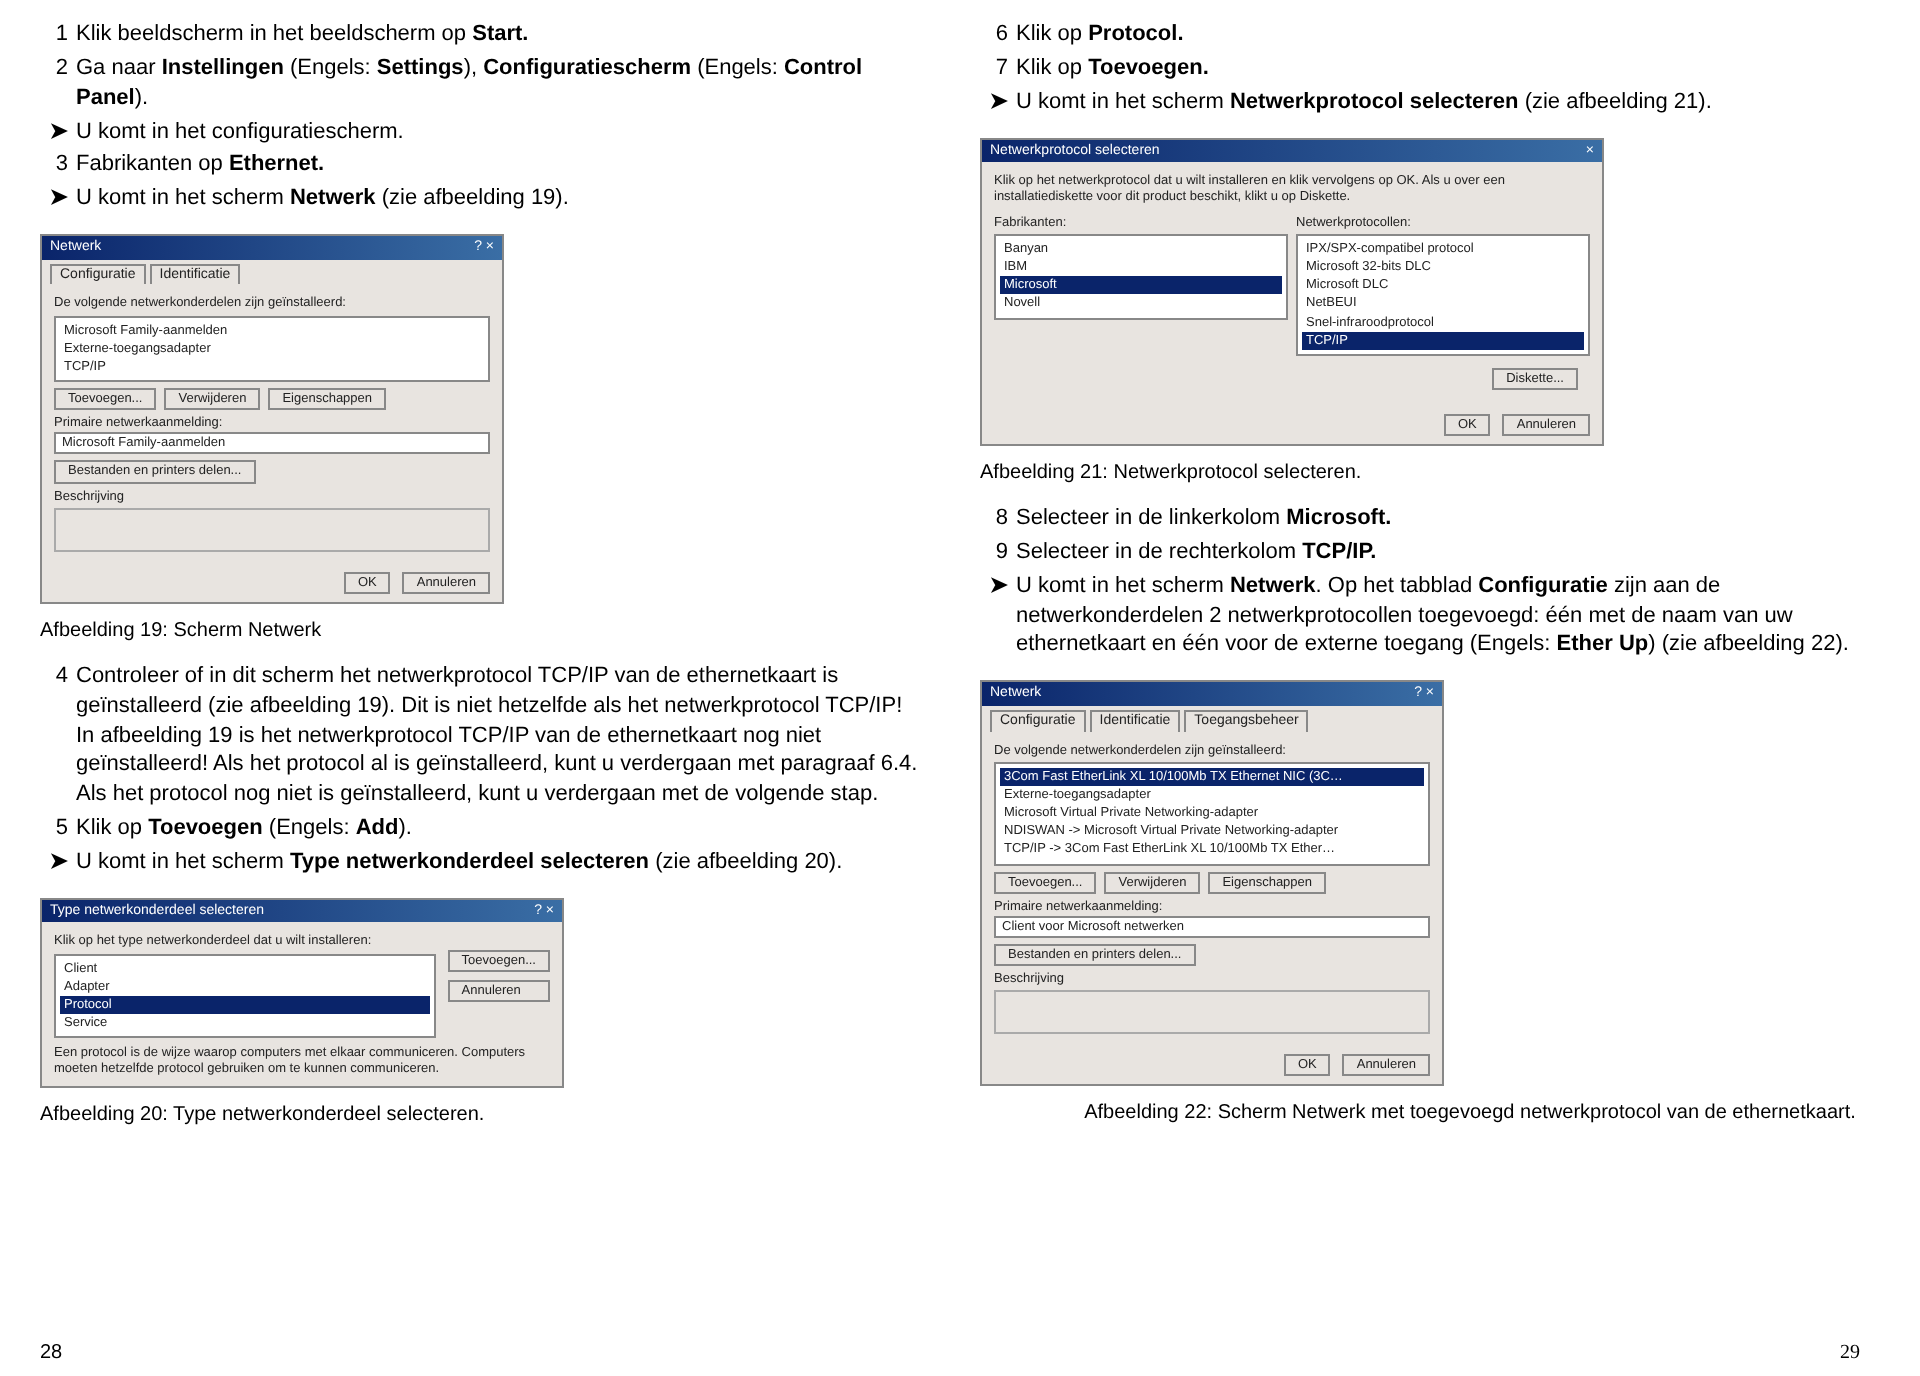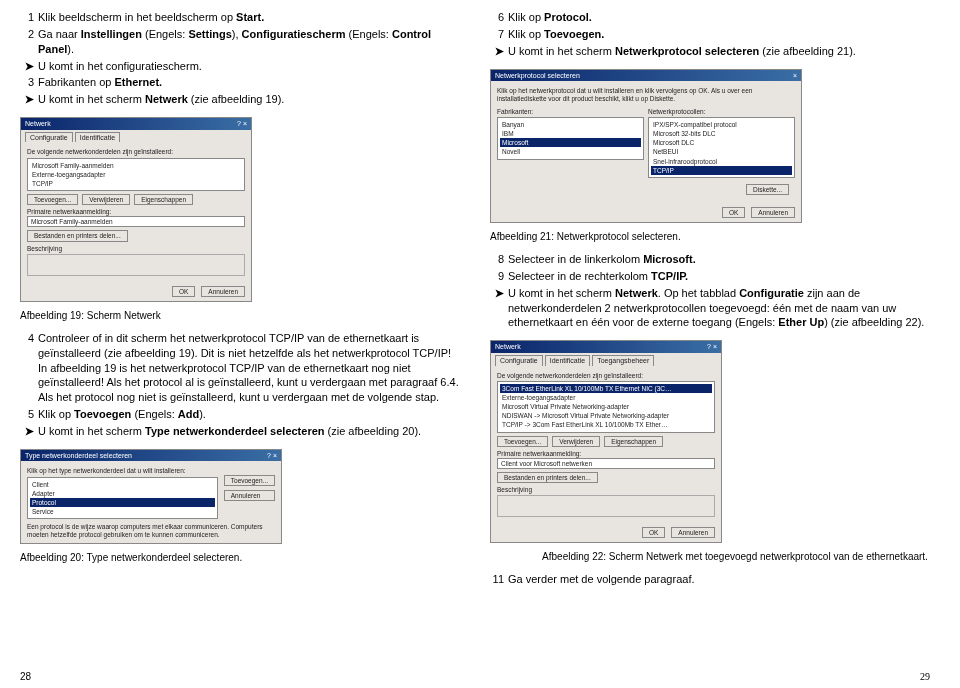--- a/index.html
+++ b/index.html
@@ -338,21 +338,17 @@
         <div class="ss-label">Beschrijving</div>
         <div class="ss-desc"></div>
       </div>
       <div class="ss-btn-right">
           <span class="ss-btn">OK</span>
           <span class="ss-btn">Annuleren</span>
         </div>
     </div>
     <div class="caption" style="padding-left:50px;text-align:center;">Afbeelding 22: Scherm Netwerk met toegevoegd netwerkprotocol van de ethernetkaart.</div>
 
-    <div class="step">
-        <span class="num">11</span>
-        <span class="txt">Ga verder met de volgende paragraaf.</span>
-      </div>
   </div>
 </div>
 
 <div class="footer left">28</div>
 <div class="footer right">29</div>
 
 </body></html>

